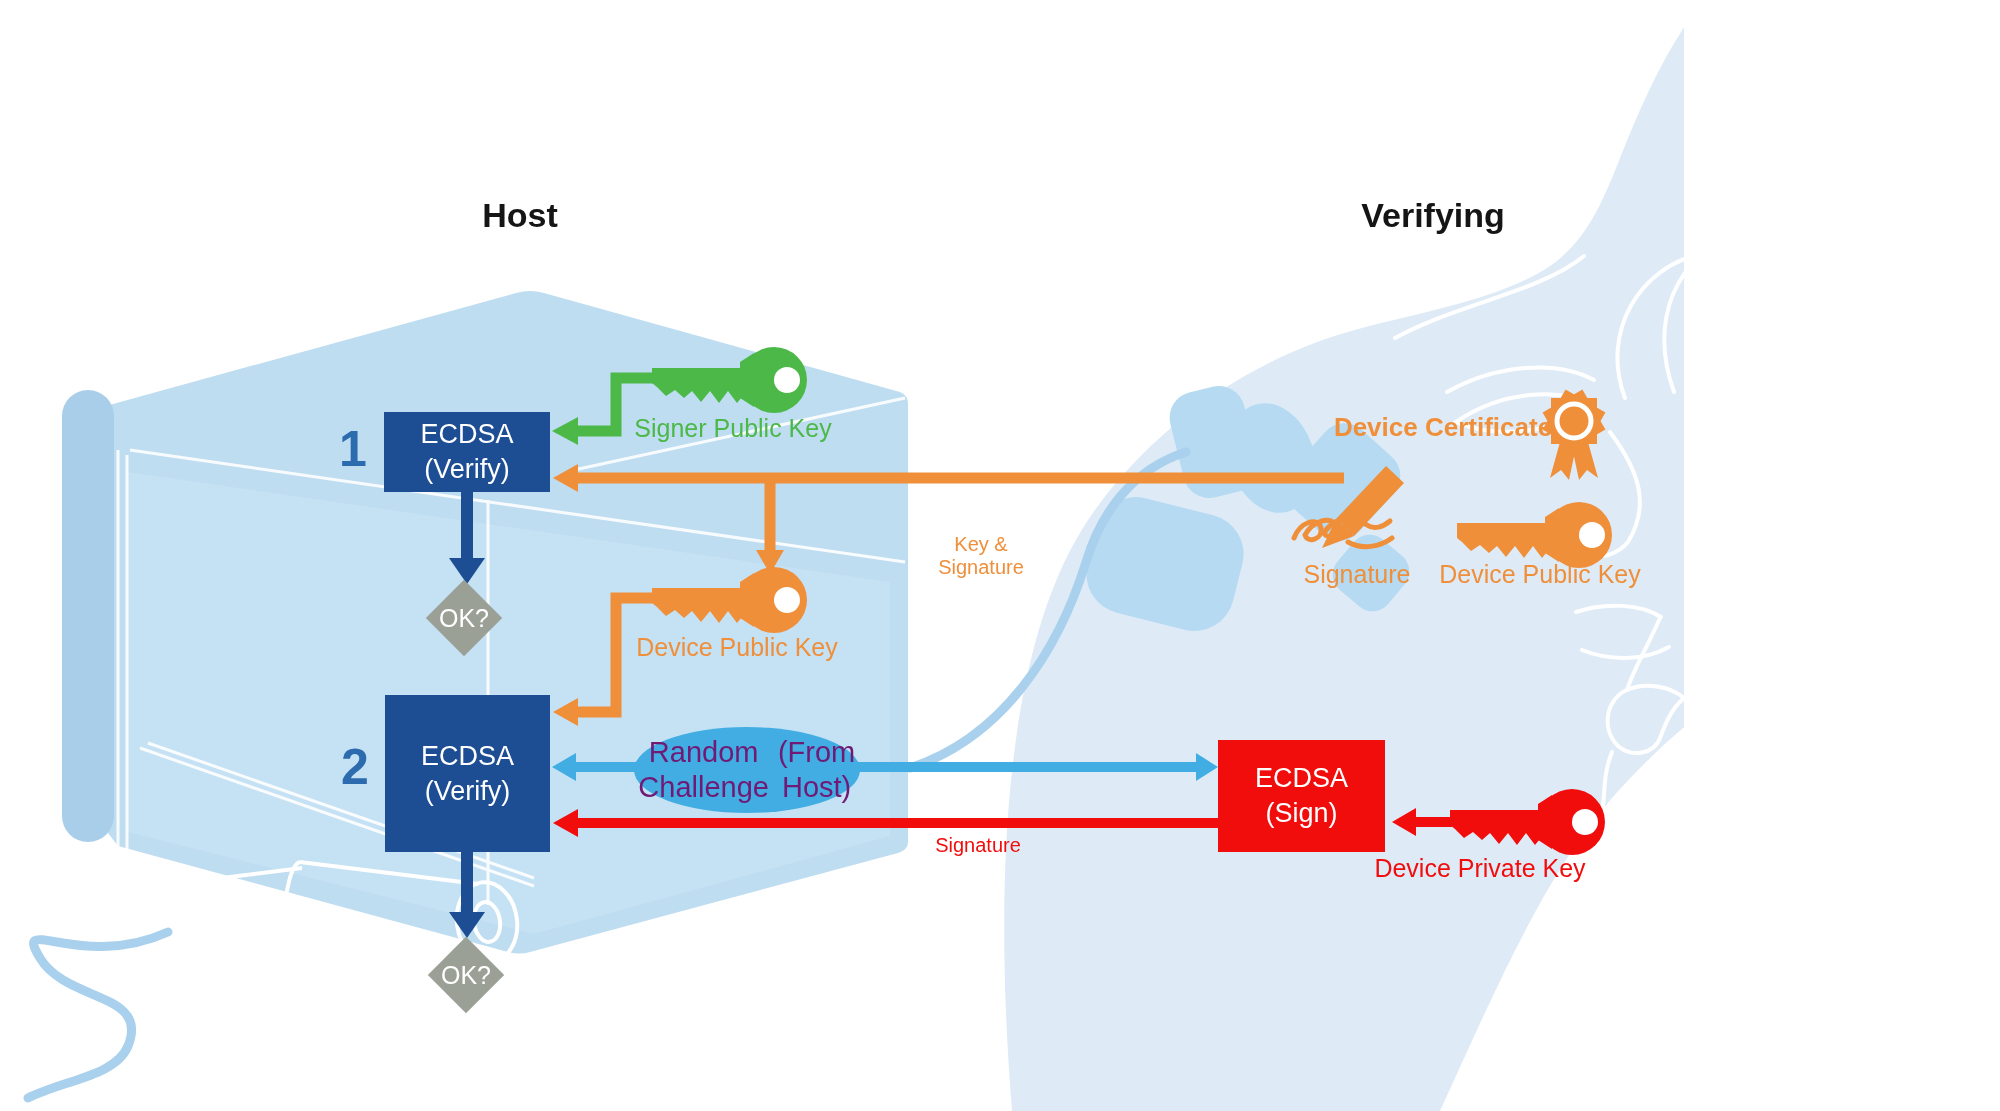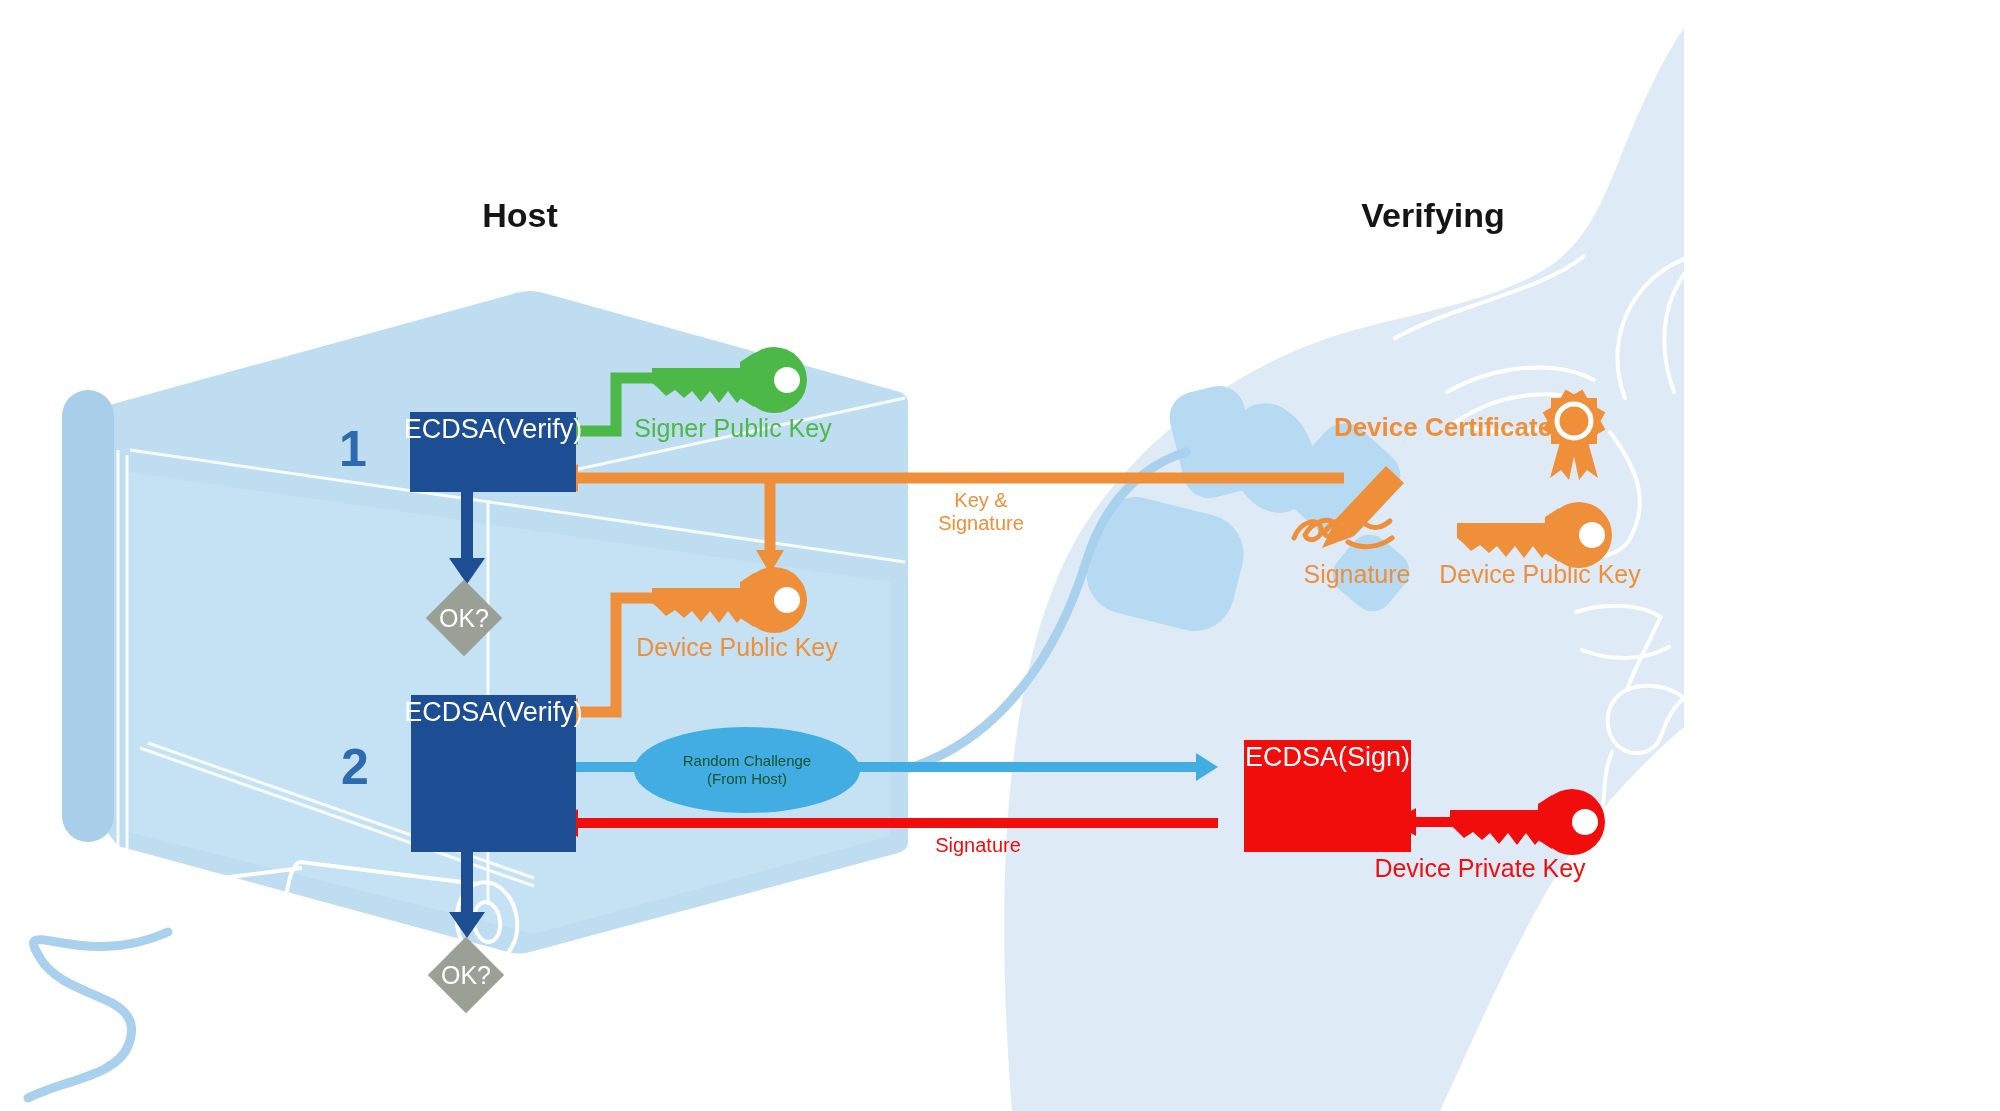--- a/index.html
+++ b/index.html
@@ -6,36 +6,36 @@
   .stage{
     position:relative;width:1684px;height:1111px;overflow:hidden;background:#fff;
     font-family:"Liberation Sans",sans-serif;
   }
   .abs{position:absolute;}
   svg.bg{position:absolute;left:0;top:0;}
   .title{font-size:34px;font-weight:bold;color:#151515;transform:translateX(-50%);white-space:nowrap;}
   .side-label{font-size:27px;font-weight:bold;color:#151515;text-align:right;line-height:34px;white-space:nowrap;}
   .step-num{font-size:50px;font-weight:bold;color:#2C6BAE;transform:translateX(-50%);line-height:1;}
   .navy-box{
-    position:absolute;background:#1D4E94;color:#fff;display:flex;flex-direction:row;
-    justify-content:center;font-size:27px;line-height:1.28;text-align:center;margin-left:26px;
+    position:absolute;background:#1D4E94;color:#fff;display:flex;flex-direction:column;
+    align-items:center;justify-content:center;font-size:27px;line-height:1.28;text-align:center;
   }
   .red-box{background:#F20D0D;}
   .diamond-wrap{position:absolute;width:76px;height:76px;display:flex;align-items:center;justify-content:center;}
   .diamond-shape{position:absolute;left:11px;top:11px;width:54px;height:54px;background:#9BA096;transform:rotate(45deg);}
   .diamond-text{position:relative;color:#fff;font-size:25px;}
   .challenge{
-    position:absolute;width:226px;height:86px;border-radius:50%;background:#41ADE2;color:#14532d;
-    display:flex;flex-direction:column;align-items:center;justify-content:center;
-    font-size:15px;line-height:1.22;text-align:center;
+    position:absolute;width:226px;height:86px;border-radius:50%;background:#41ADE2;color:#701a75;
+    display:flex;flex-direction:row;align-items:center;justify-content:center;
+    font-size:29px;line-height:1.22;text-align:center;
   }
   .lbl{position:absolute;transform:translateX(-50%);text-align:center;white-space:nowrap;line-height:1.15;}
   .green-lbl{color:#4CB848;font-size:25px;}
   .orange-lbl{color:#EF8F3A;font-size:25px;}
-  .orange-lbl-sm{color:#EF8F3A;font-size:20px;line-height:23px;white-space:nowrap;}
+  .orange-lbl-sm{color:#EF8F3A;font-size:20px;line-height:23px;white-space:nowrap;margin-top:44px;}
   .orange-lbl-bold{color:#EF8F3A;font-size:26px;font-weight:bold;}
   .red-lbl{color:#F20D0D;font-size:25px;}
   .red-lbl-sm{color:#F20D0D;font-size:20px;}
 </style>
 </head>
 <body>
 
 <div class="stage">
 
   <svg class="bg" width="2000" height="1111" viewBox="0 0 2000 1111">

